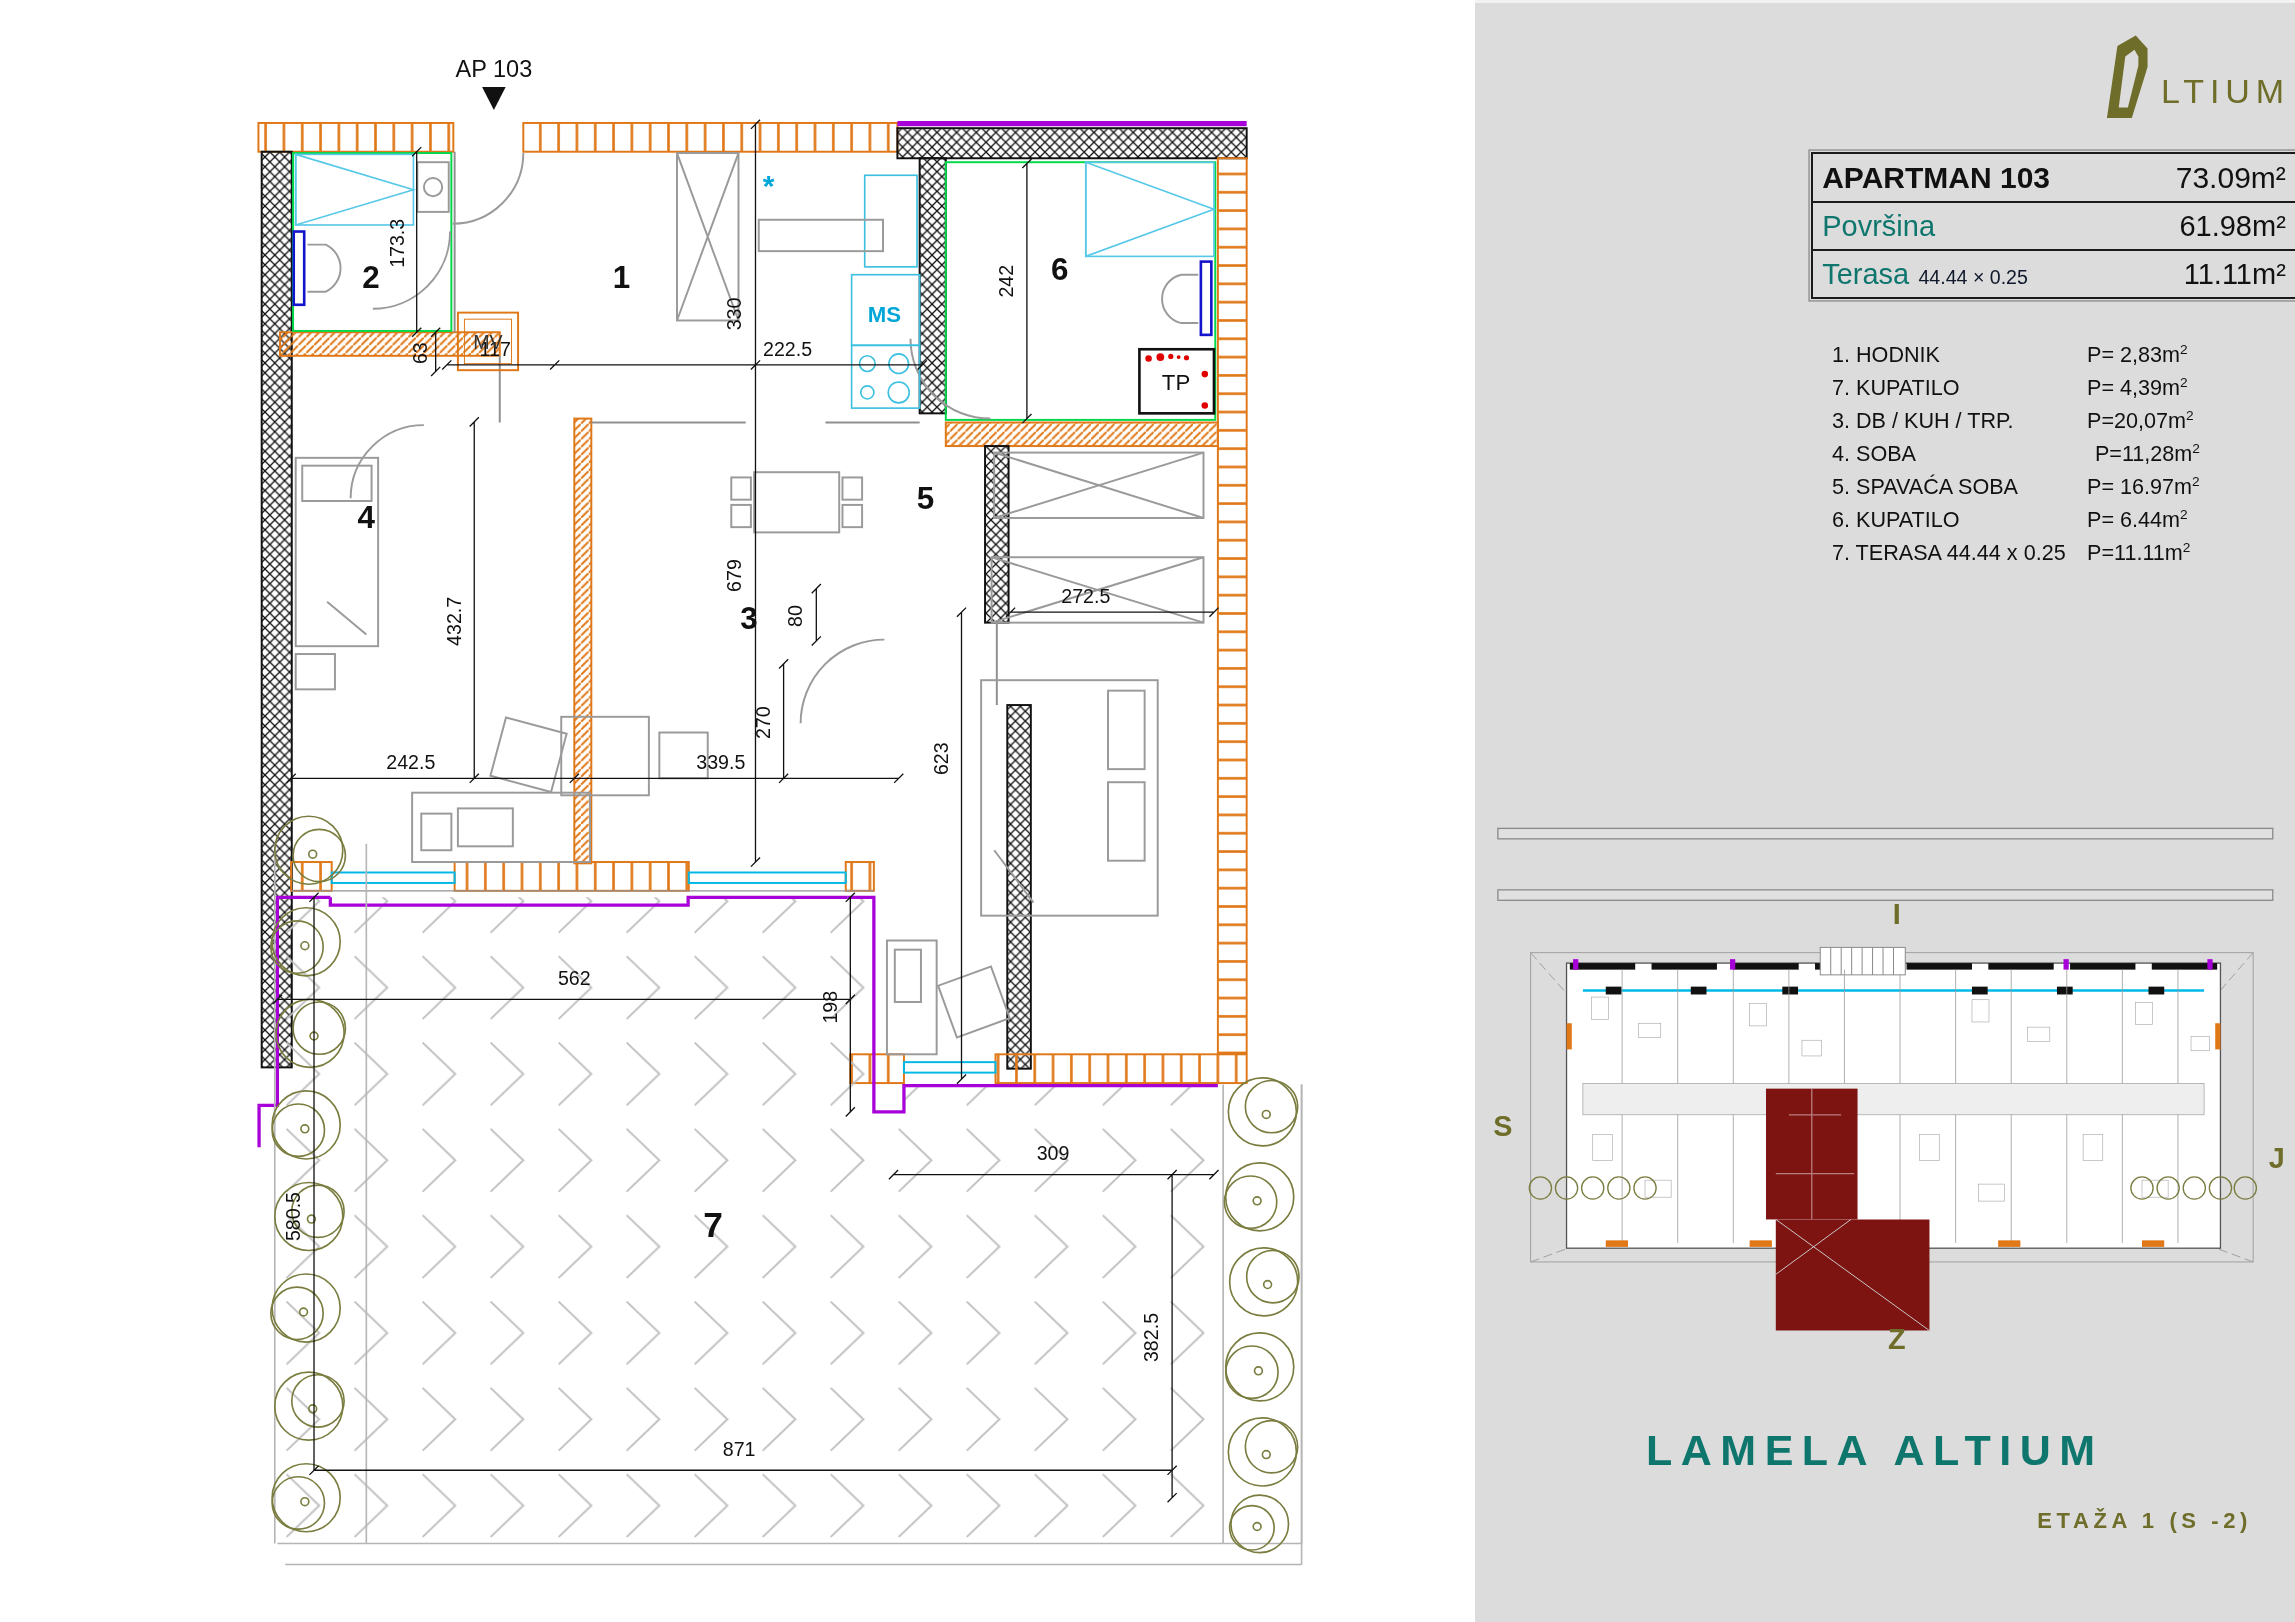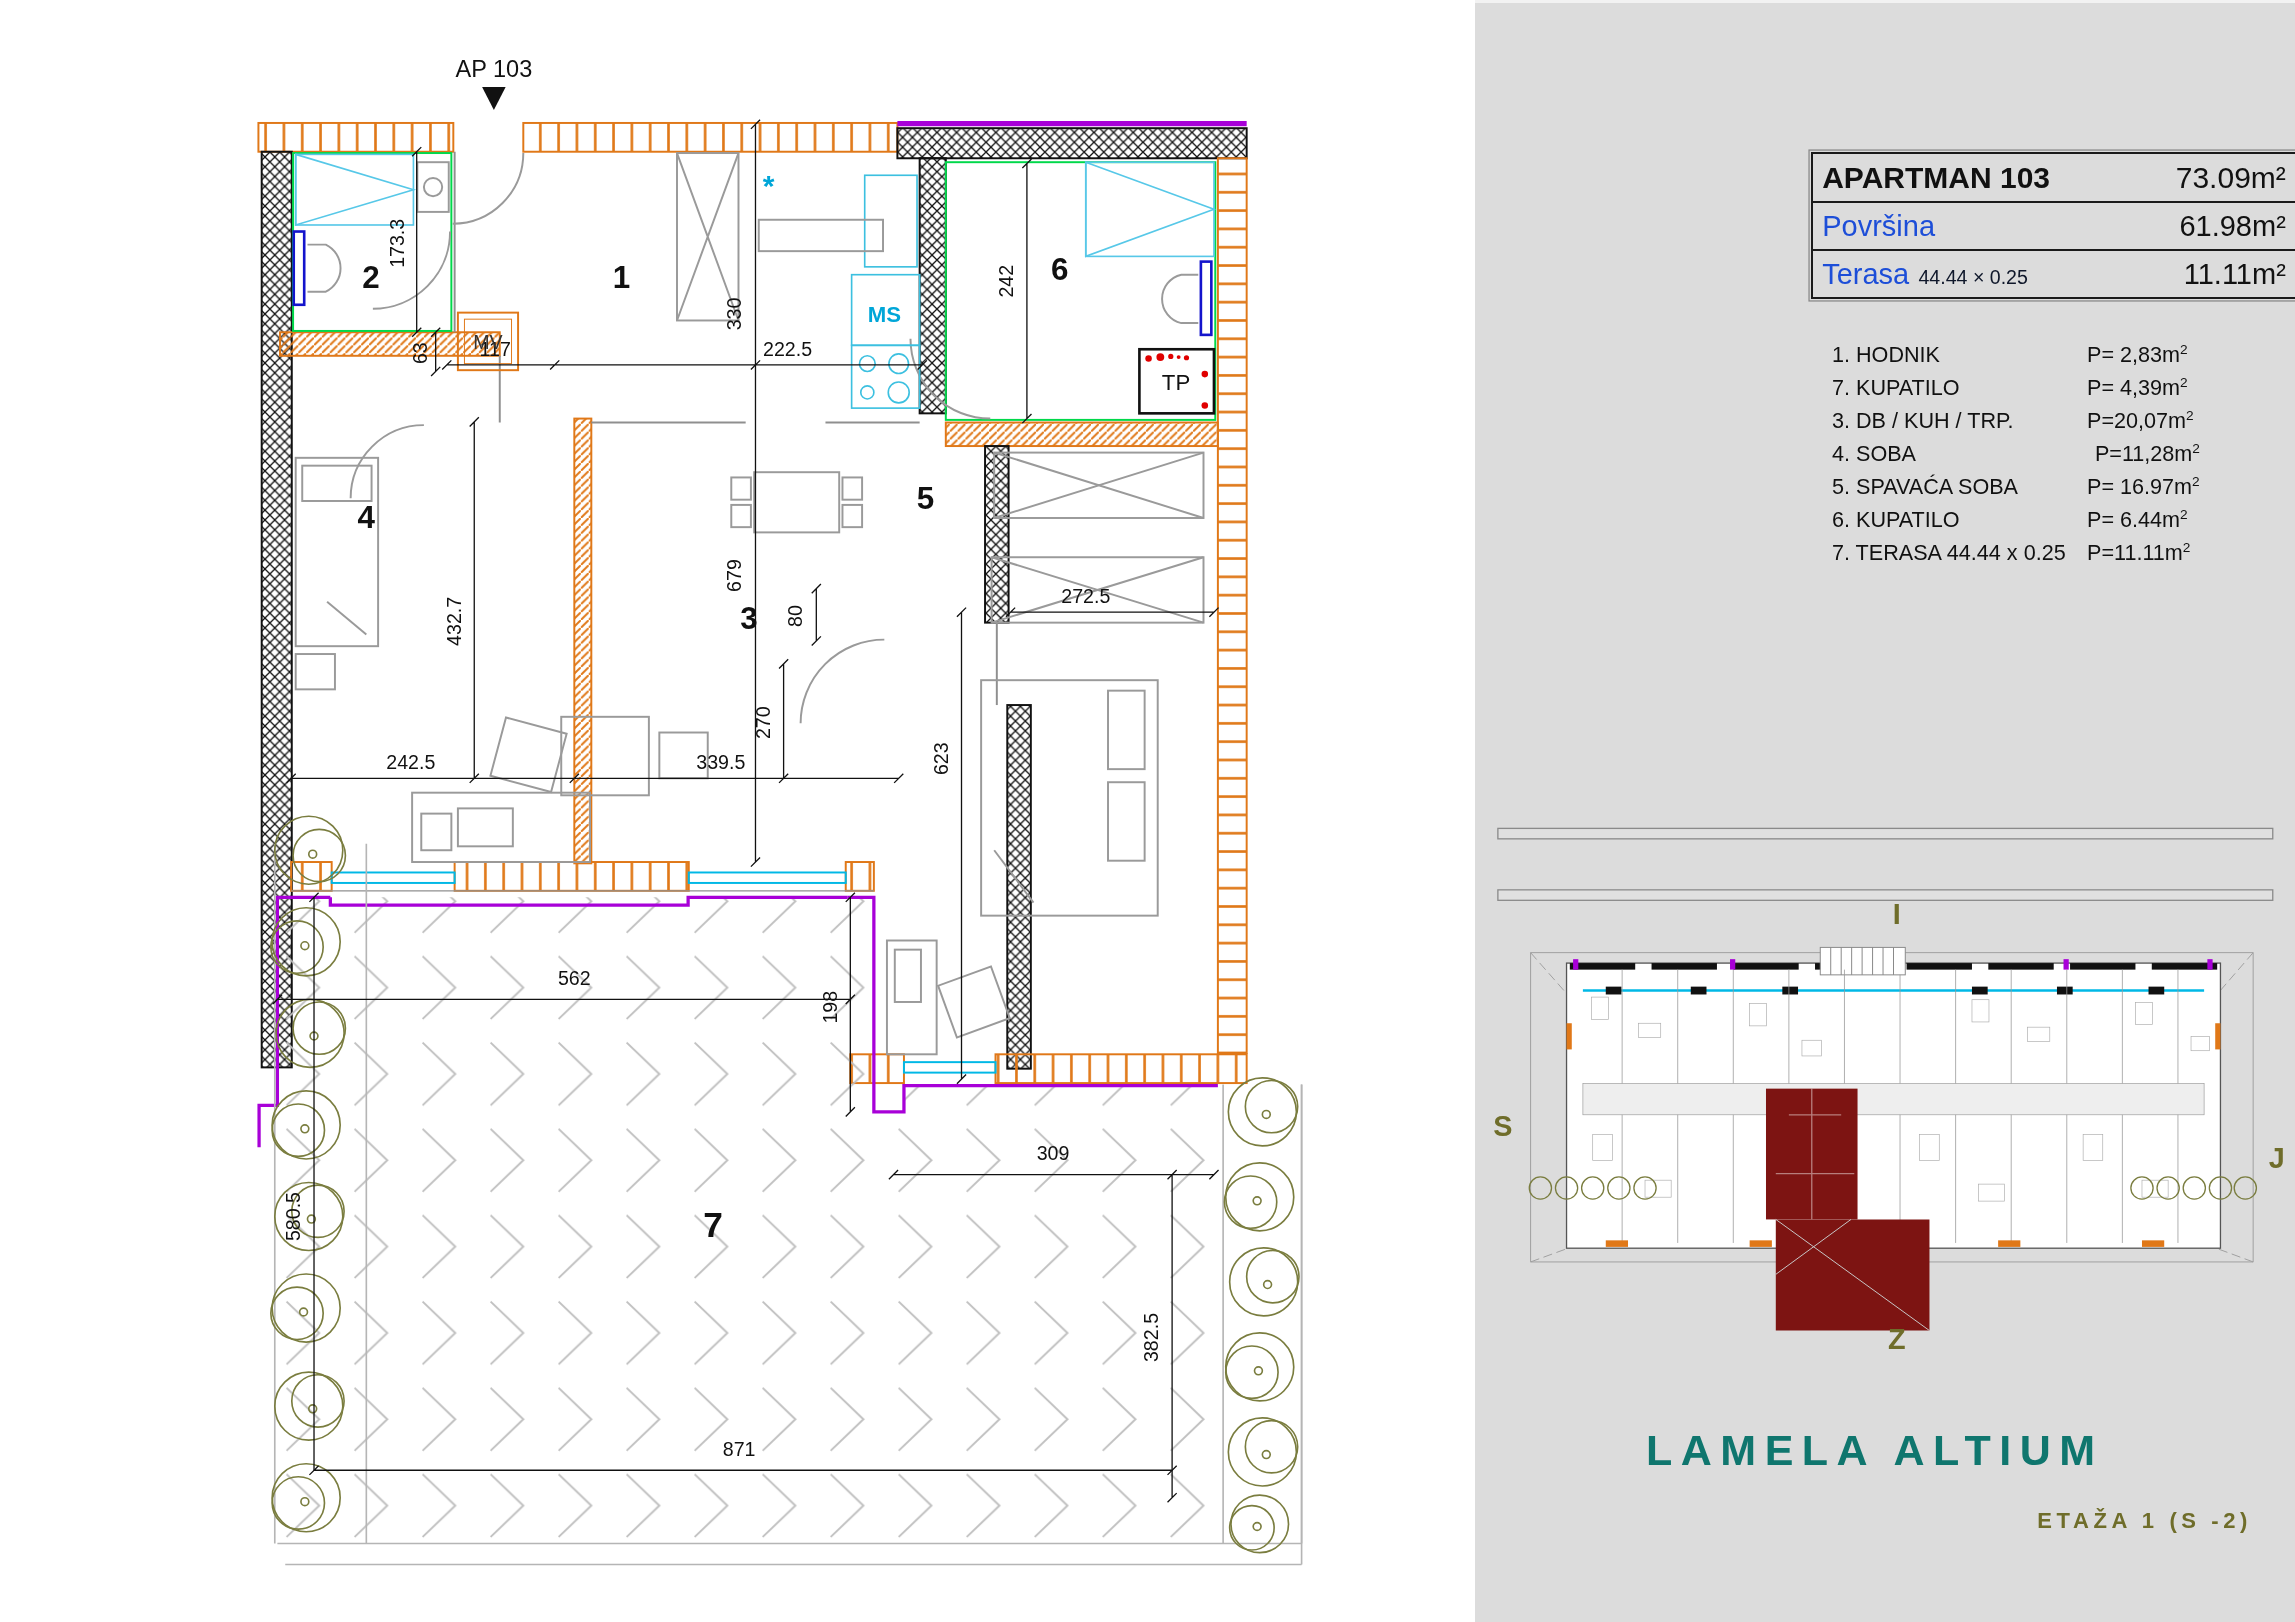--- a/index.html
+++ b/index.html
@@ -7,21 +7,21 @@
          font-family:"Liberation Sans",sans-serif;}
   
   #sidebar{position:absolute;left:1475px;top:0;width:820px;height:1622px;background:#dcdcdc;border-top:3.9px solid #f2f2f2;}
   #logo{position:absolute;left:628px;top:31px;width:190px;height:92px;color:#6f6d2a;}
   #logo .ltxt{position:absolute;left:58px;top:38px;font-size:34px;letter-spacing:5.9px;color:#6f6d2a;}
   #sumtable{position:absolute;left:336px;top:149px;width:482px;background:#dcdcdc;border:2px solid #1a1a1a;box-shadow:0 0 0 1.3px #dcdcdc,0 0 0 2.6px #8a8a8a;}
   #sumtable .trow{display:flex;justify-content:space-between;align-items:baseline;padding:6.5px 9.2px;border-bottom:2px solid #1a1a1a;text-align:right;}
   #sumtable .trow:last-child{border-bottom:none;}
   .t-title{font-size:30px;font-weight:bold;color:#111;}
   .t-val{font-size:30px;font-weight:normal;color:#111;}
-  .t-label{font-size:29px;color:#1d4ed8;}
+  .t-label{font-size:29px;color:#0f766e;}
   .t-value{font-size:29px;color:#111;margin-left:8px;}
   .t-note{font-size:19.6px;color:#0f172a;margin-left:9.2px;}
   #roomlist{position:absolute;left:357px;top:339px;width:461px;}
   .rrow{display:flex;align-items:flex-start;height:33px;}
   .rname{width:255px;font-size:21.6px;color:#111;white-space:nowrap;}
   .rval{font-size:21.6px;color:#111;white-space:nowrap;}
   .rval sup{font-size:13.7px;}
   #lamela{position:absolute;left:171px;top:1423px;font-size:43px;font-weight:bold;letter-spacing:8.5px;color:#0f766e;white-space:nowrap;}
   #etaza{position:absolute;right:43px;top:1505px;font-size:22px;font-weight:bold;letter-spacing:4.6px;color:#6f6d2a;margin-left:40px;}
   
@@ -357,20 +357,26 @@
     <text class="room" style="font-size:54px" x="1090" y="1892" text-anchor="middle">7</text>
     <text class="lblg" x="746" y="534" text-anchor="middle">MV</text>
     <text class="lblc" x="1352" y="492" text-anchor="middle">MS</text>
     <text class="lblg" style="font-size:34px;fill:#111" x="1798" y="596" text-anchor="middle">TP</text>
     <text class="star" x="1175" y="300" text-anchor="middle">*</text>
   </g>
 </svg>
 
 <div id="sidebar">
 
+  <div id="logo">
+    <svg width="190" height="92" viewBox="0 0 290 140">
+      <path d="M6,128 L22,18 L50,2 L68,22 L68,50 L44,128 Z M24,112 L34,34 L48,24 L54,34 L54,48 L38,112 Z" fill="#6f6d2a" fill-rule="evenodd"></path>
+    </svg>
+    <span class="ltxt">LTIUM</span>
+  </div>
 
   <div id="sumtable">
     <div class="trow">
       <span class="t-title">APARTMAN 103</span>
       <span class="t-val">73.09m²</span>
     </div>
     <div class="trow">
       <span><span class="t-label">Površina</span></span>
       <span class="t-value">61.98m²</span>
     </div>

